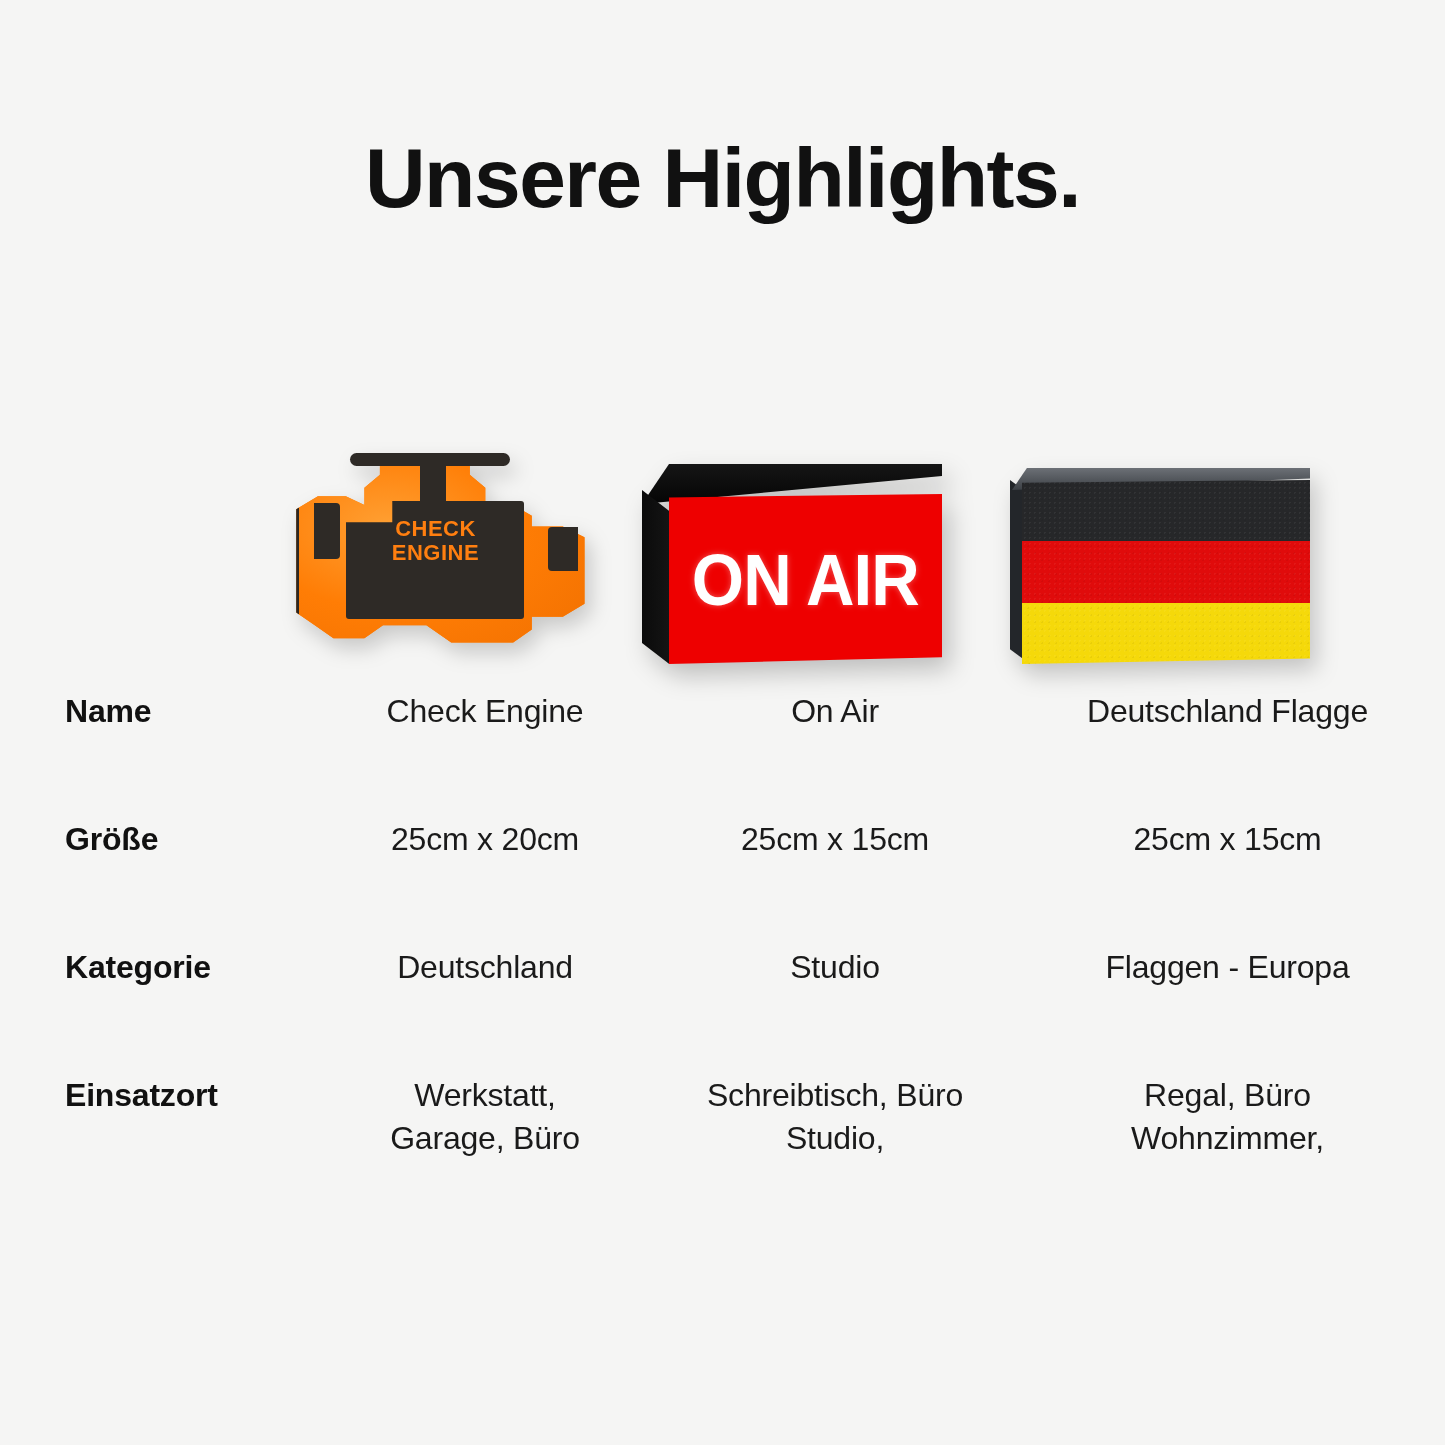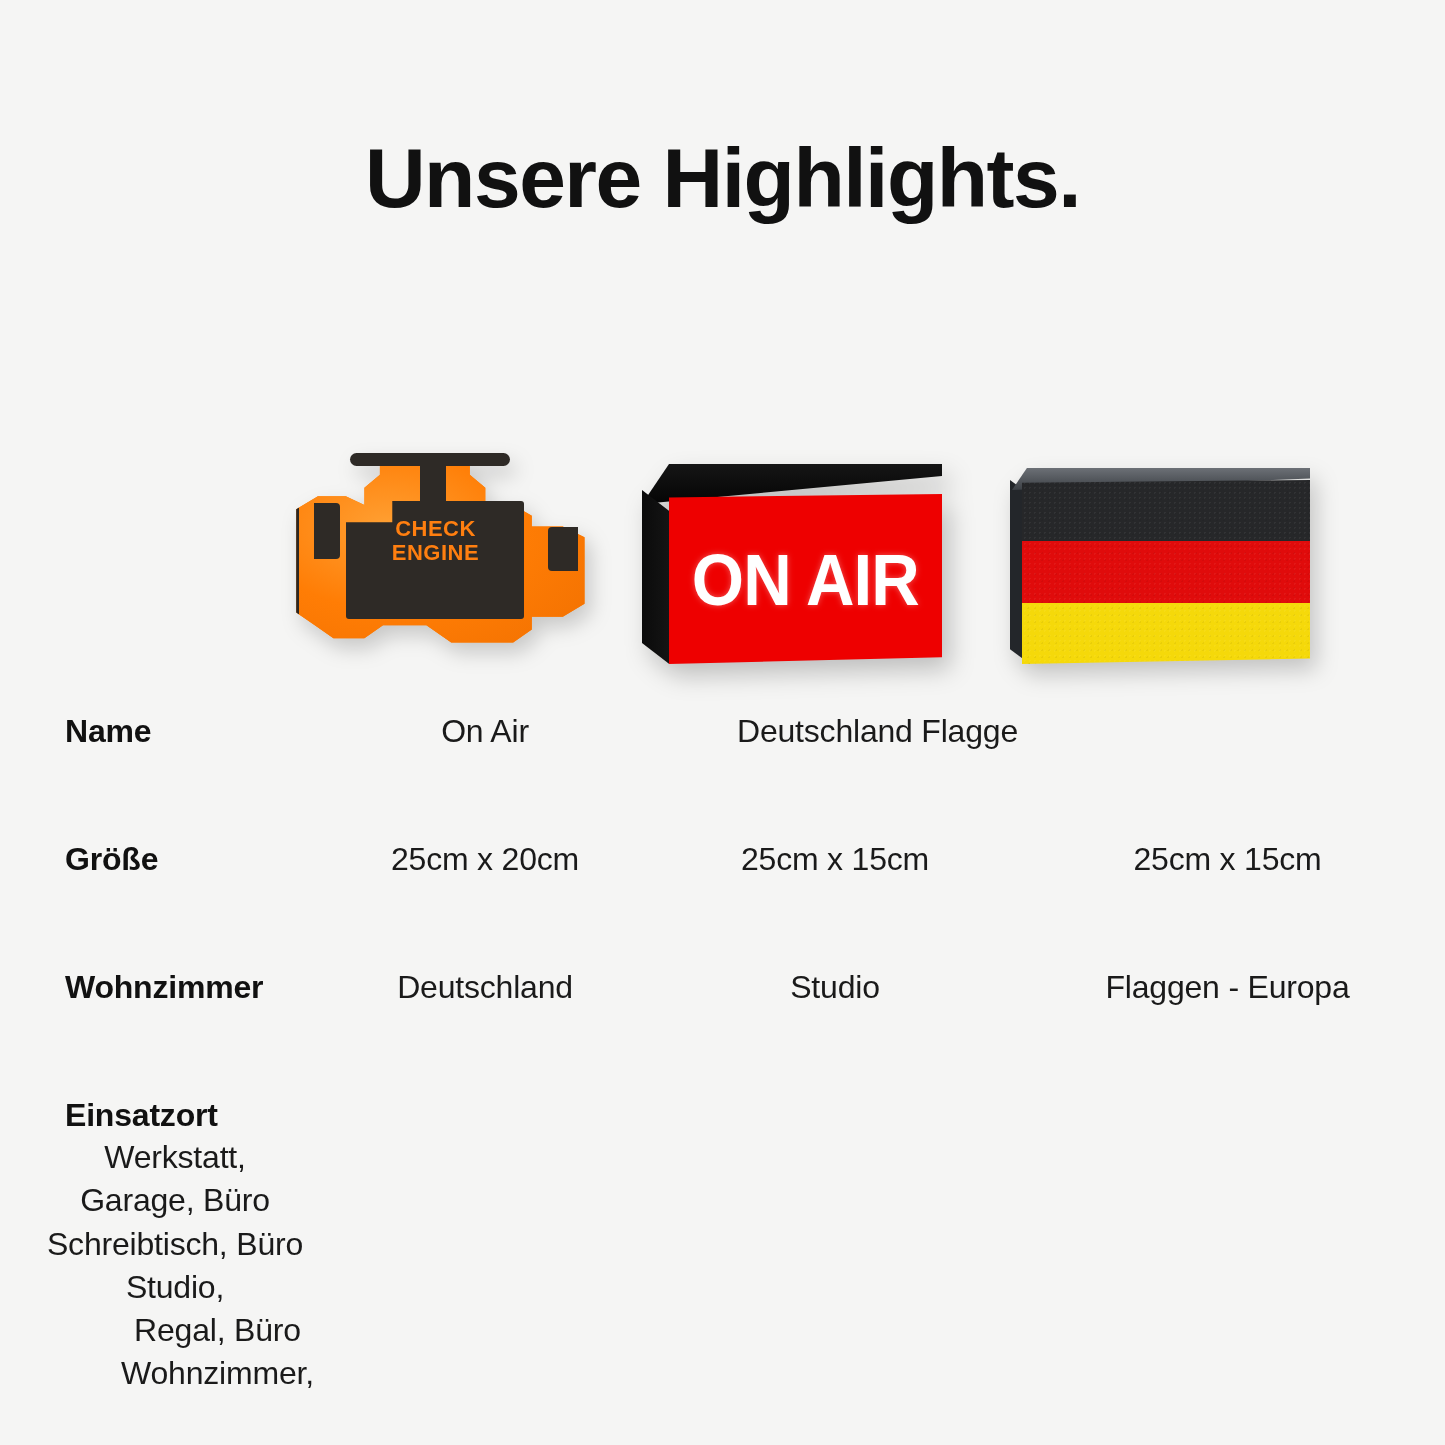--- a/index.html
+++ b/index.html
@@ -236,21 +236,20 @@
     background-position: 0 0, 3px 2px;
     pointer-events: none;
   }
 
   
   .spec-table {
     position: absolute;
     top: 690px;
     left: 0;
     width: 1445px;
-    margin-top: 20px;
   }
   .spec-row {
     display: flex;
     align-items: flex-start;
     width: 1445px;
   }
   .spec-label {
     width: 310px;
     box-sizing: border-box;
     padding-left: 65px;
@@ -269,21 +268,21 @@
     letter-spacing: -0.2px;
     line-height: 1.35;
   }
   .col-1 { width: 350px; }
   .col-2 { width: 350px; }
   .col-3 { width: 435px; }
 
   .row-name      { height: 128px; }
   .row-groesse   { height: 128px; }
   .row-kategorie { height: 128px; }
-  .row-einsatz   { height: 150px; flex-direction: column; }
+  .row-einsatz   { height: 150px; }
 </style>
 </head>
 <body>
 
 <div class="page">
 
   <div class="title">Unsere Highlights.</div>
 
   <div class="product-strip">
 
@@ -323,33 +322,34 @@
         </div>
       </div>
     </div>
 
   </div>
 
   <div class="spec-table">
 
     <div class="spec-row row-name">
       <div class="spec-label">Name</div>
+      <div class="spec-val col-1">Check Engine</div>
       <div class="spec-val col-2">On Air</div>
       <div class="spec-val col-3">Deutschland Flagge</div>
     </div>
 
     <div class="spec-row row-groesse">
       <div class="spec-label">Größe</div>
       <div class="spec-val col-1">25cm x 20cm</div>
       <div class="spec-val col-2">25cm x 15cm</div>
       <div class="spec-val col-3">25cm x 15cm</div>
     </div>
 
     <div class="spec-row row-kategorie">
-      <div class="spec-label">Wohnzimmer</div>
+      <div class="spec-label">Kategorie</div>
       <div class="spec-val col-1">Deutschland</div>
       <div class="spec-val col-2">Studio</div>
       <div class="spec-val col-3">Flaggen - Europa</div>
     </div>
 
     <div class="spec-row row-einsatz">
       <div class="spec-label">Einsatzort</div>
       <div class="spec-val col-1">
         <div>Werkstatt,</div>
         <div>Garage, Büro</div>

